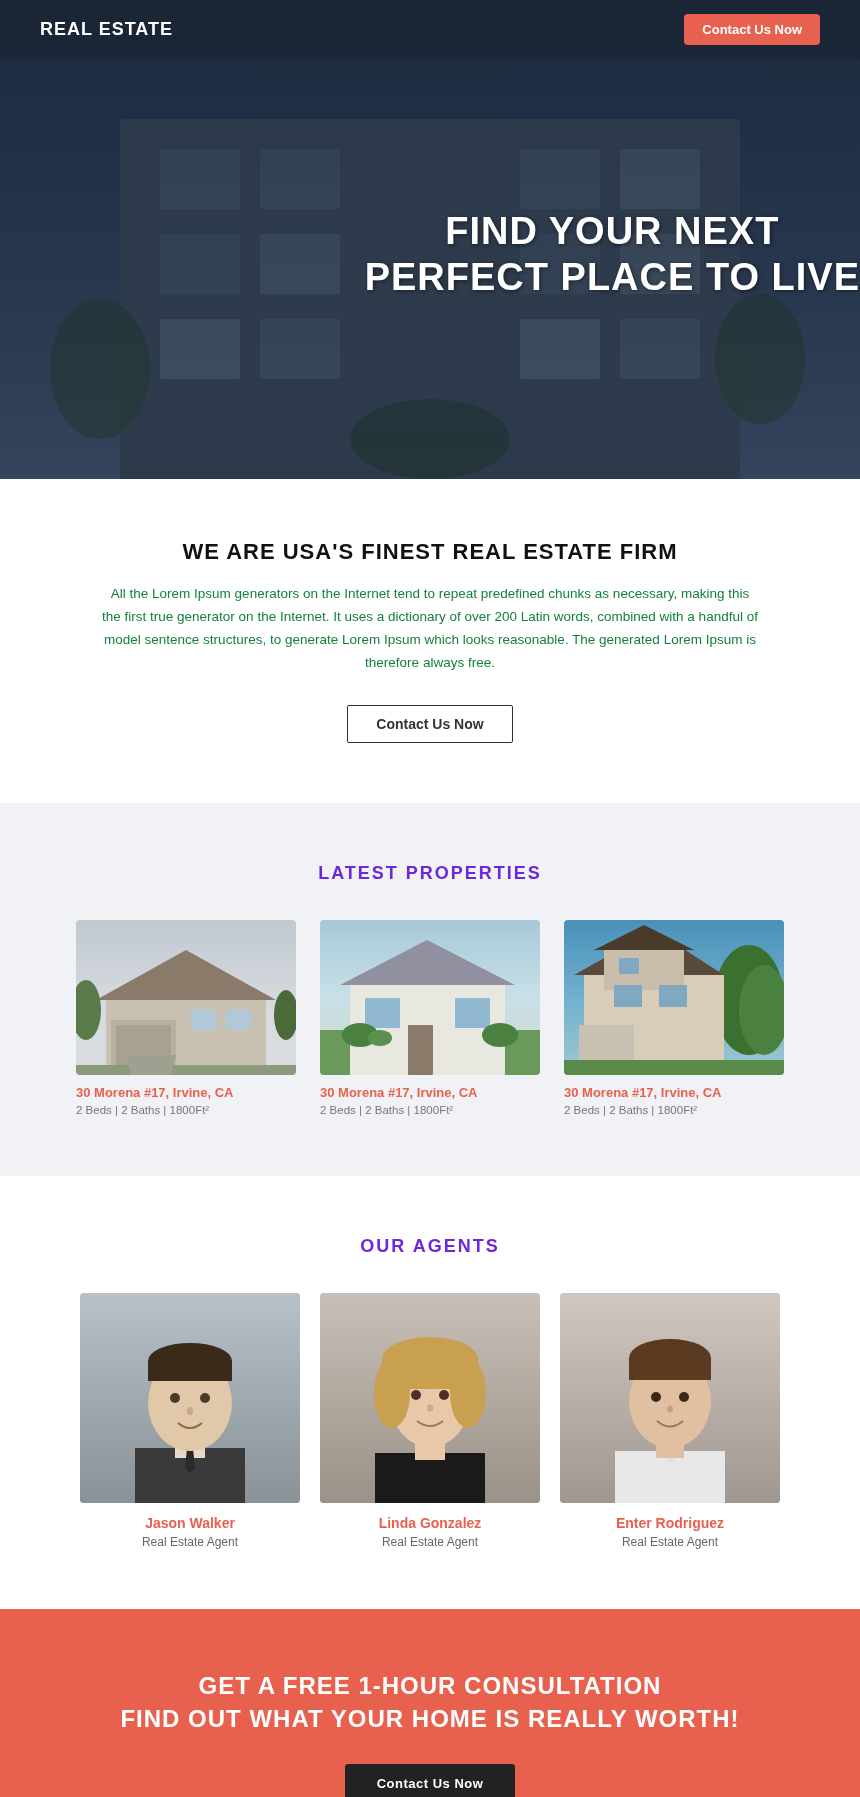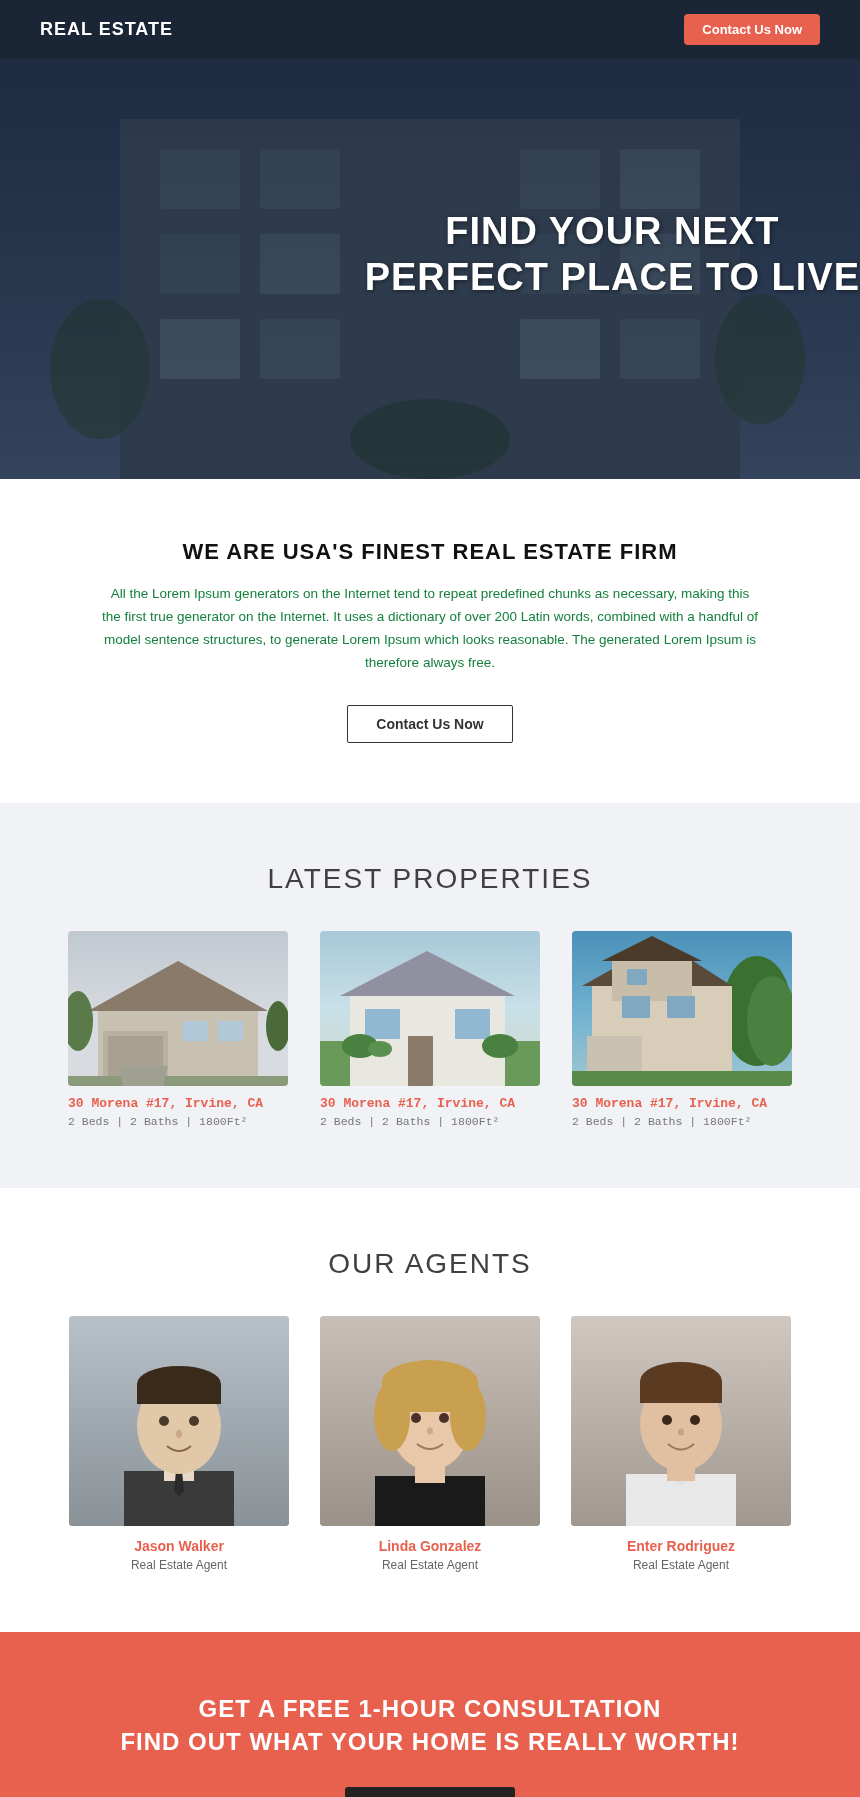--- a/index.html
+++ b/index.html
@@ -117,31 +117,30 @@
       font-weight: 600;
     }
 
     
     .properties-section {
       background: #f0f2f5;
       padding: 60px 60px;
       text-align: center;
     }
     .section-title {
-      font-size: 28px;
-      font-weight: 400;
+      font-size: 18px;
+      font-weight: 700;
       letter-spacing: 2px;
       margin-bottom: 36px;
-      color: #404040;
+      color: #6d28d9;
     }
     .properties-grid {
       display: flex;
-      gap: 32px;
+      gap: 24px;
       justify-content: center;
-      font-family: Liberation Mono, monospace;
     }
     .property-card {
       width: 220px;
       text-align: left;
     }
     .property-img {
       width: 220px;
       height: 155px;
       border-radius: 4px;
       overflow: hidden;
@@ -159,21 +158,21 @@
     }
 
     
     .agents-section {
       background: #fff;
       padding: 60px 60px;
       text-align: center;
     }
     .agents-grid {
       display: flex;
-      gap: 31px;
+      gap: 20px;
       justify-content: center;
     }
     .agent-card {
       width: 220px;
       text-align: center;
     }
     .agent-img {
       width: 220px;
       height: 210px;
       border-radius: 4px;

